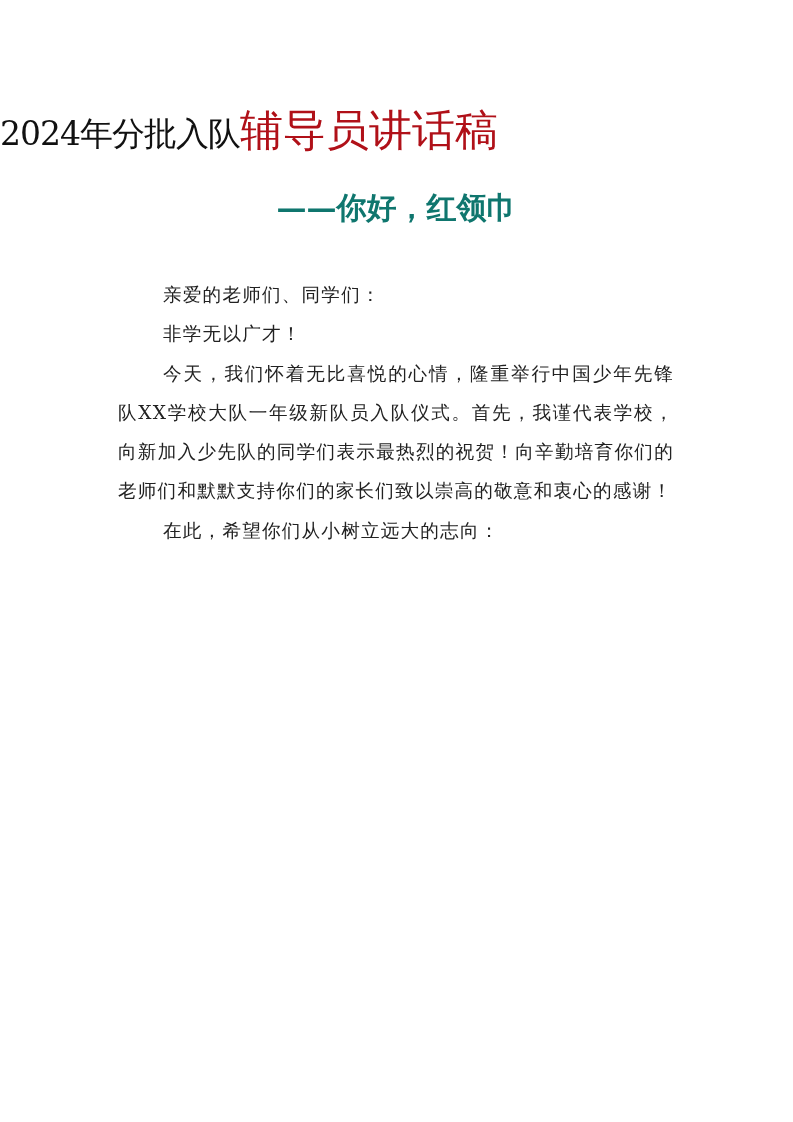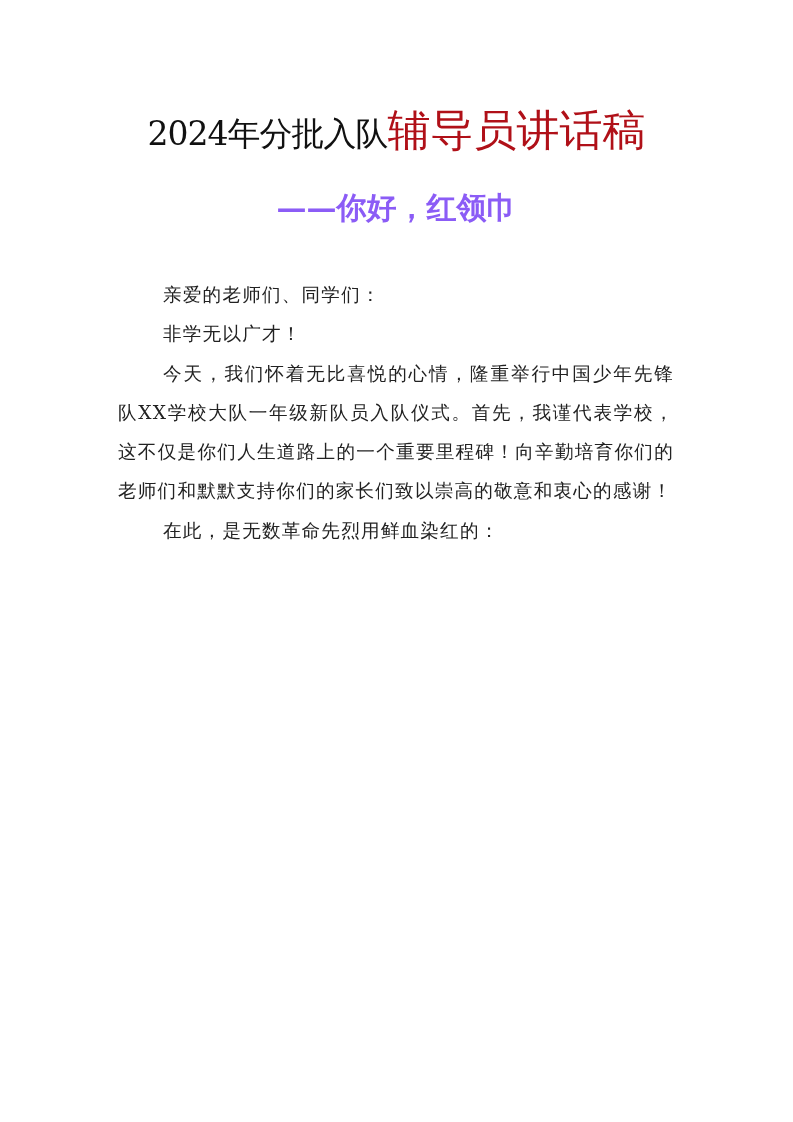--- a/index.html
+++ b/index.html
@@ -1,33 +1,33 @@
 <!DOCTYPE html>
 <html><head>
 <meta charset="utf-8">
 <style>
   html, body { margin: 0; padding: 0; background: #ffffff; }
   body { width: 793px; height: 1122px; position: relative; overflow: hidden; font-family: "DejaVu Serif", "Liberation Serif", serif; color: #111; }
   .page { position: absolute; left: 0; top: 0; width: 793px; height: 1122px; background: #fff; }
-  .title { position: absolute; top: 102px; left: 0; width: 793px; text-align: center; white-space: nowrap; }
+  .title { position: absolute; top: 102px; left: 0; width: 793px; text-align: left; white-space: nowrap; }
   .title .black { font-family: "DejaVu Serif", serif; font-size: 33px; color: #111; letter-spacing: -1px; vertical-align: baseline; }
   .title .red { font-family: "DejaVu Sans", sans-serif; font-size: 43px; color: #b01018; letter-spacing: 0px; vertical-align: baseline; }
-  .subtitle { position: absolute; top: 188px; left: 0; width: 793px; text-align: center; font-size: 30px; font-weight: bold; color: #8b5cf6; font-family: "DejaVu Serif", serif; white-space: nowrap; }
+  .subtitle { position: absolute; top: 188px; left: 0; width: 793px; text-align: center; font-size: 30px; font-weight: bold; color: #0f766e; font-family: "DejaVu Serif", serif; white-space: nowrap; }
   .body { position: absolute; left: 118px; top: 275px; width: 556px; font-size: 18.6px; line-height: 39.3px; color: #222; text-align: justify; text-justify: inter-character; letter-spacing: 1.2px; }
   .para { margin: 0; text-indent: 45px; }
   .para b { font-weight: bold; color: #111; }
 </style>
 </head>
 <body>
 
 <div class="page">
   <div class="title">
     <span class="black">2024年分批入队</span><span class="red">辅导员讲话稿</span>
   </div>
   <div class="subtitle">——你好，红领巾</div>
 
   <div class="body">
     <p class="para">亲爱的老师们、同学们：</p>
     <p class="para">非学无以广才！</p>
-    <p class="para">今天，我们怀着无比喜悦的心情，隆重举行中国少年先锋队XX学校大队一年级新队员入队仪式。首先，我谨代表学校，这不仅是你们人生道路上的一个重要里程碑！向辛勤培育你们的老师们和默默支持你们的家长们致以崇高的敬意和衷心的感谢！</p>
-    <p class="para">在此，是无数革命先烈用鲜血染红的：</p>
+    <p class="para">今天，我们怀着无比喜悦的心情，隆重举行中国少年先锋队XX学校大队一年级新队员入队仪式。首先，我谨代表学校，向新加入少先队的同学们表示最热烈的祝贺！向辛勤培育你们的老师们和默默支持你们的家长们致以崇高的敬意和衷心的感谢！</p>
+    <p class="para">在此，希望你们从小树立远大的志向：</p>
   </div>
 </div>
 
 </body></html>

